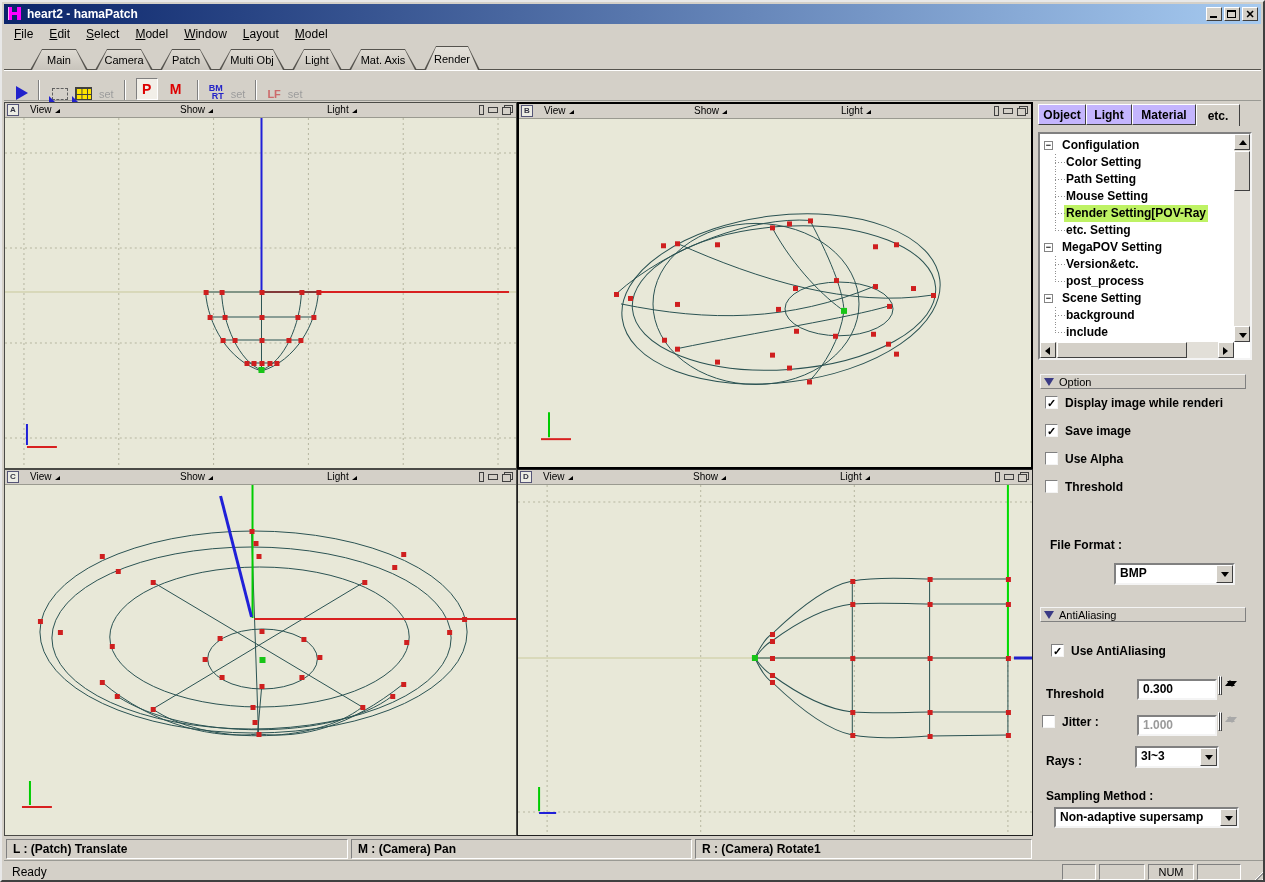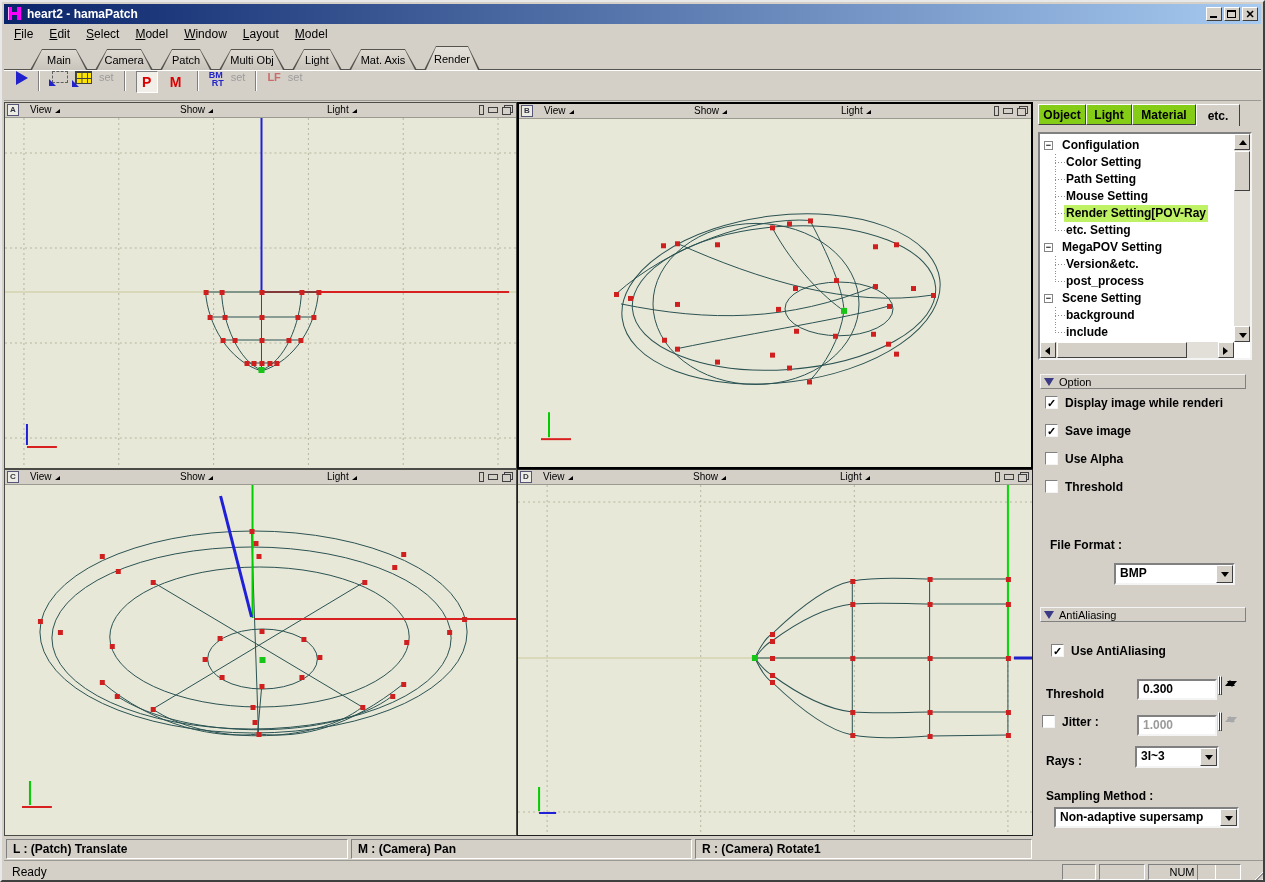--- a/index.html
+++ b/index.html
@@ -29,21 +29,21 @@
   .tab{position:relative;height:21px;background:#55534e;
     clip-path:polygon(12px 0,calc(100% - 12px) 0,100% 100%,0 100%);}
   .tab-inner{position:absolute;inset:1px 2px 0 2px;background:linear-gradient(#dedad2,#c8c4bc);
     clip-path:polygon(10px 0,calc(100% - 10px) 0,100% 100%,0 100%);
     display:flex;align-items:center;justify-content:center;font-size:11px;}
   .tab.active{height:24px;z-index:2;}
   .tab.active .tab-inner{background:linear-gradient(#e4e1da,#d4d0c8);}
   
   .toolbar{position:absolute;left:2px;top:68px;width:1257px;height:31px;
     border-top:1px solid #fff;border-bottom:1px solid #9a9a94;
-    display:flex;align-items:flex-start;padding-left:12px;gap:7px;}
+    display:flex;align-items:flex-end;padding-left:12px;gap:7px;}
   .tb-sep{width:2px;height:20px;border-left:1px solid #808080;border-right:1px solid #fff;margin:0 3px;}
   .play-icon{width:0;height:0;border-left:12px solid #2222cc;border-top:7px solid transparent;border-bottom:7px solid transparent;}
   .marquee-icon{width:16px;height:12px;border:1px dashed #606060;position:relative;margin-left:2px;}
   .marquee-icon::after,.gridtbl-icon::after{content:"";position:absolute;left:-4px;bottom:-4px;width:0;height:0;
     border-bottom:7px solid #2222cc;border-right:7px solid transparent;}
   .gridtbl-icon{width:17px;height:13px;background:#ffe400;border:1px solid #404040;position:relative;
     background-image:linear-gradient(#404040 1px,transparent 1px),linear-gradient(90deg,#404040 1px,transparent 1px);
     background-size:5.5px 6px;}
   .tb-set{font-size:11px;color:#9c9c9c;}
   .pm-btn{width:22px;height:22px;display:flex;align-items:center;justify-content:center;
@@ -75,21 +75,21 @@
   .statusbar{position:absolute;left:2px;top:858px;width:1261px;height:22px;border-top:1px solid #9a9a94;}
   .status-msg{position:absolute;left:8px;top:4px;font-size:12px;}
   .status-cell{position:absolute;top:3px;height:16px;border:1px solid;border-color:#808080 #fff #fff #808080;
     font-size:11px;text-align:center;padding-top:1px;}
   .grip{position:absolute;right:1px;bottom:1px;width:14px;height:14px;
     background:repeating-linear-gradient(315deg,#909090 0 1.5px,#fff 1.5px 2.5px,transparent 2.5px 5px);
     clip-path:polygon(100% 0,100% 100%,0 100%);}
   
   .rpanel{position:absolute;left:1032px;top:100px;width:229px;height:755px;background:#d4d0c8;}
   .ptabs{position:absolute;left:4px;top:2px;height:22px;display:flex;}
-  .ptab{height:21px;border:1px solid;border-color:#fff #404040 #404040 #fff;background:#84cc16;
+  .ptab{height:21px;border:1px solid;border-color:#fff #404040 #404040 #fff;background:#c4b5fd;
     font-size:12px;font-weight:bold;display:flex;align-items:center;justify-content:center;}
   .ptab.active{background:#d4d0c8;border-bottom:none;height:22px;}
   .treebox{position:absolute;left:4px;top:30px;width:214px;height:228px;background:#fff;
     border:2px solid;border-color:#808080 #f4f4f4 #f4f4f4 #808080;overflow:hidden;}
   .tree-rows{position:absolute;left:0;top:0;right:16px;bottom:16px;overflow:hidden;}
   .tree-row{position:absolute;left:0;width:100%;height:17px;font-size:12px;font-weight:bold;white-space:nowrap;}
   .tree-row .toggle{position:absolute;left:4px;top:4px;width:9px;height:9px;border:1px solid #848484;
     background:#fff;font-size:9px;line-height:7px;text-align:center;}
   .tree-row.lvl0 .tlabel{margin-left:20px;}
   .tree-row.lvl1 .tlabel{margin-left:24px;}
@@ -600,17 +600,17 @@
   </div>
 
   <div class="hintbar">
     <div class="hint-cell" style="left:0;width:342px;">L : (Patch) Translate</div>
     <div class="hint-cell" style="left:345px;width:341px;">M : (Camera) Pan</div>
     <div class="hint-cell" style="left:689px;width:337px;">R : (Camera) Rotate1</div>
   </div>
 
   <div class="statusbar">
     <span class="status-msg">Ready</span>
-    <span id="status-cells"><span class="status-cell" style="left: 1058px; width: 34px;"></span><span class="status-cell" style="left: 1095px; width: 46px;"></span><span class="status-cell" style="left: 1144px; width: 68px;">NUM</span><span class="status-cell" style="left: 1193px; width: 44px;"></span></span>
+    <span id="status-cells"><span class="status-cell" style="left: 1058px; width: 34px;"></span><span class="status-cell" style="left: 1095px; width: 46px;"></span><span class="status-cell" style="left: 1144px; width: 46px;">NUM</span><span class="status-cell" style="left: 1193px; width: 44px;"></span></span>
     <span class="grip"></span>
   </div>
 
 </div>
 
 </body></html>

